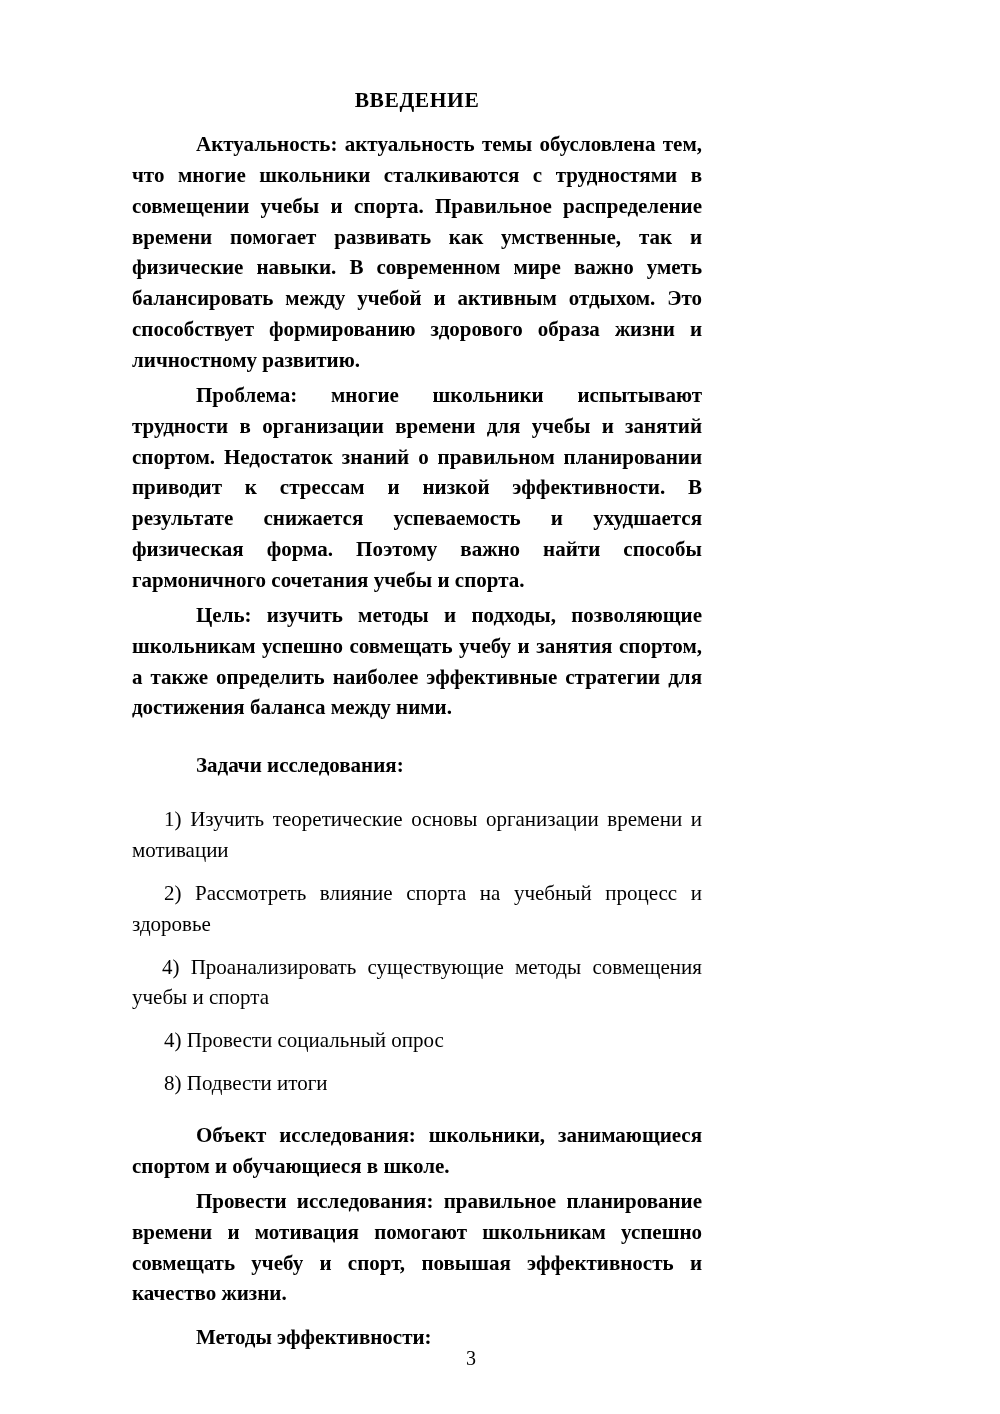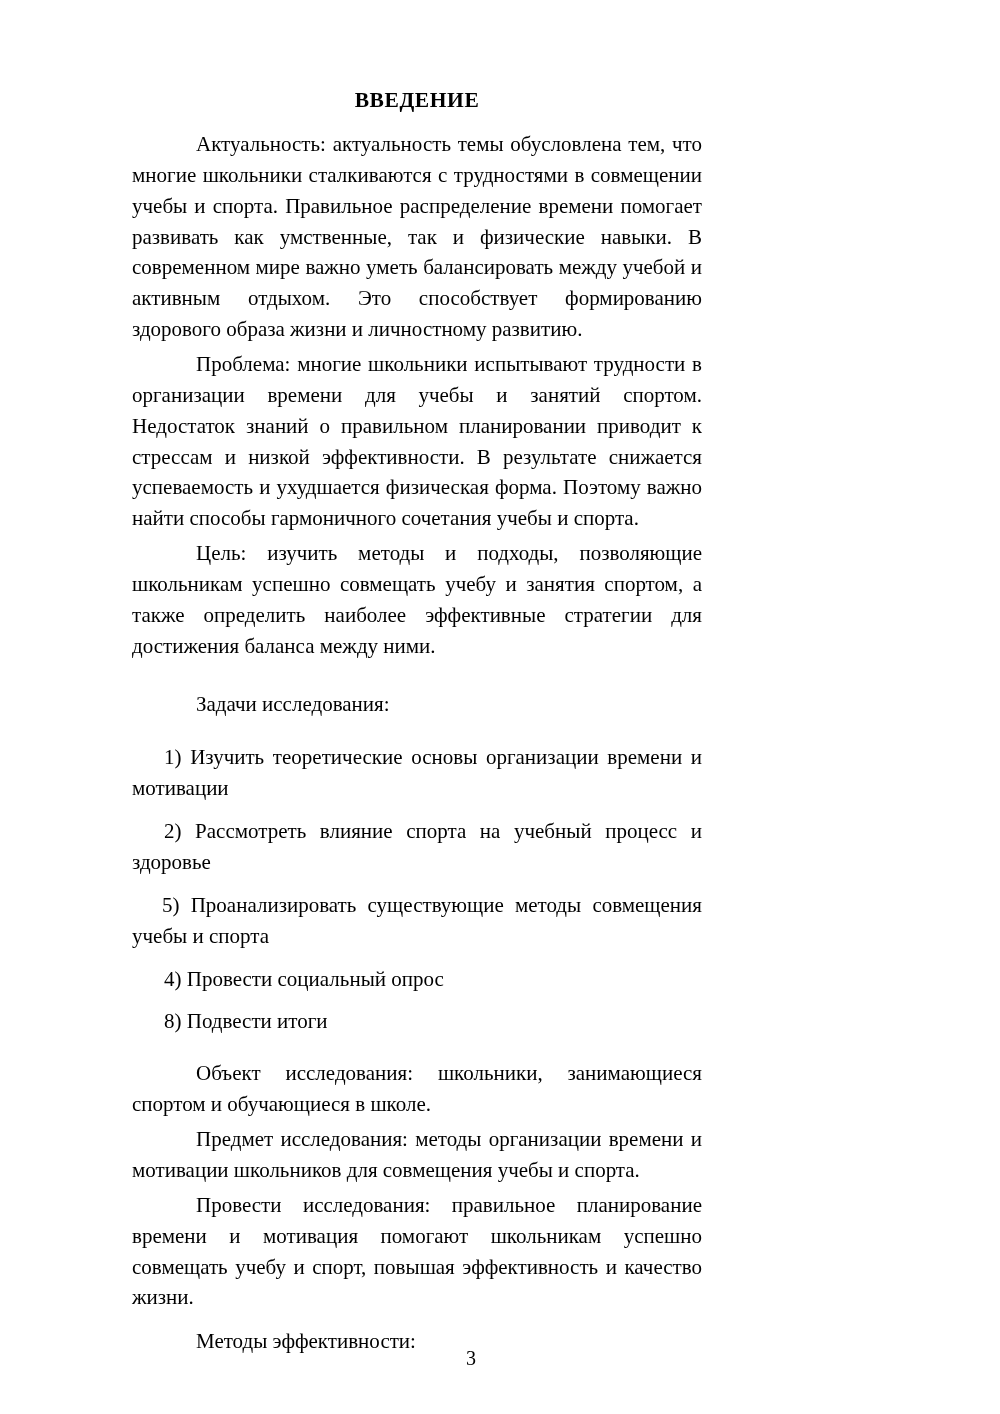--- a/index.html
+++ b/index.html
@@ -31,20 +31,21 @@
     padding-right: 58px;
   }
   .para {
     font-size: 21px;
     line-height: 1.47;
     text-align: justify;
     text-justify: inter-word;
     margin: 0 0 3px 0;
     text-indent: 64px;
     padding-right: 58px;
+    font-weight: bold;
   }
   .para.tight {
     margin-bottom: 1px;
     margin-top: 14px;
   }
   .para.gap-top {
     margin-top: 4px;
   }
   .list-item {
     font-size: 21px;
@@ -84,29 +85,28 @@
   <p class="para gap-top">Цель: изучить методы и подходы, позволяющие школьникам успешно совмещать учебу и занятия спортом, а также определить наиболее эффективные стратегии для достижения баланса между ними.</p>
 
   <div class="spacer-sm"></div>
 
   <p class="para tight">Задачи исследования:</p>
 
   <div class="spacer-sm"></div>
 
   <p class="list-item">1) Изучить теоретические основы организации времени и мотивации</p>
   <p class="list-item">2) Рассмотреть влияние спорта на учебный процесс и здоровье</p>
-  <p class="list-item nohang">5)  Проанализировать существующие методы совмещения учебы и спорта</p>
+  <p class="list-item nohang">4)  Проанализировать существующие методы совмещения учебы и спорта</p>
   <p class="list-item">4) Провести социальный опрос</p>
   <p class="list-item">8) Подвести итоги</p>
 
   <div class="spacer-sm"></div>
 
   <p class="para">Объект исследования: школьники, занимающиеся спортом и обучающиеся в школе.</p>
 
-  <p class="para gap-top">Предмет исследования: методы организации времени и мотивации школьников для совмещения учебы и спорта.</p>
 
   <p class="para gap-top">Провести исследования: правильное планирование времени и мотивация помогают школьникам успешно совмещать учебу и спорт, повышая эффективность и качество жизни.</p>
 
   <div class="spacer-sm"></div>
 
   <p class="para">Методы эффективности:</p>
 
   <div class="page-number">3</div>
 </div>
 

